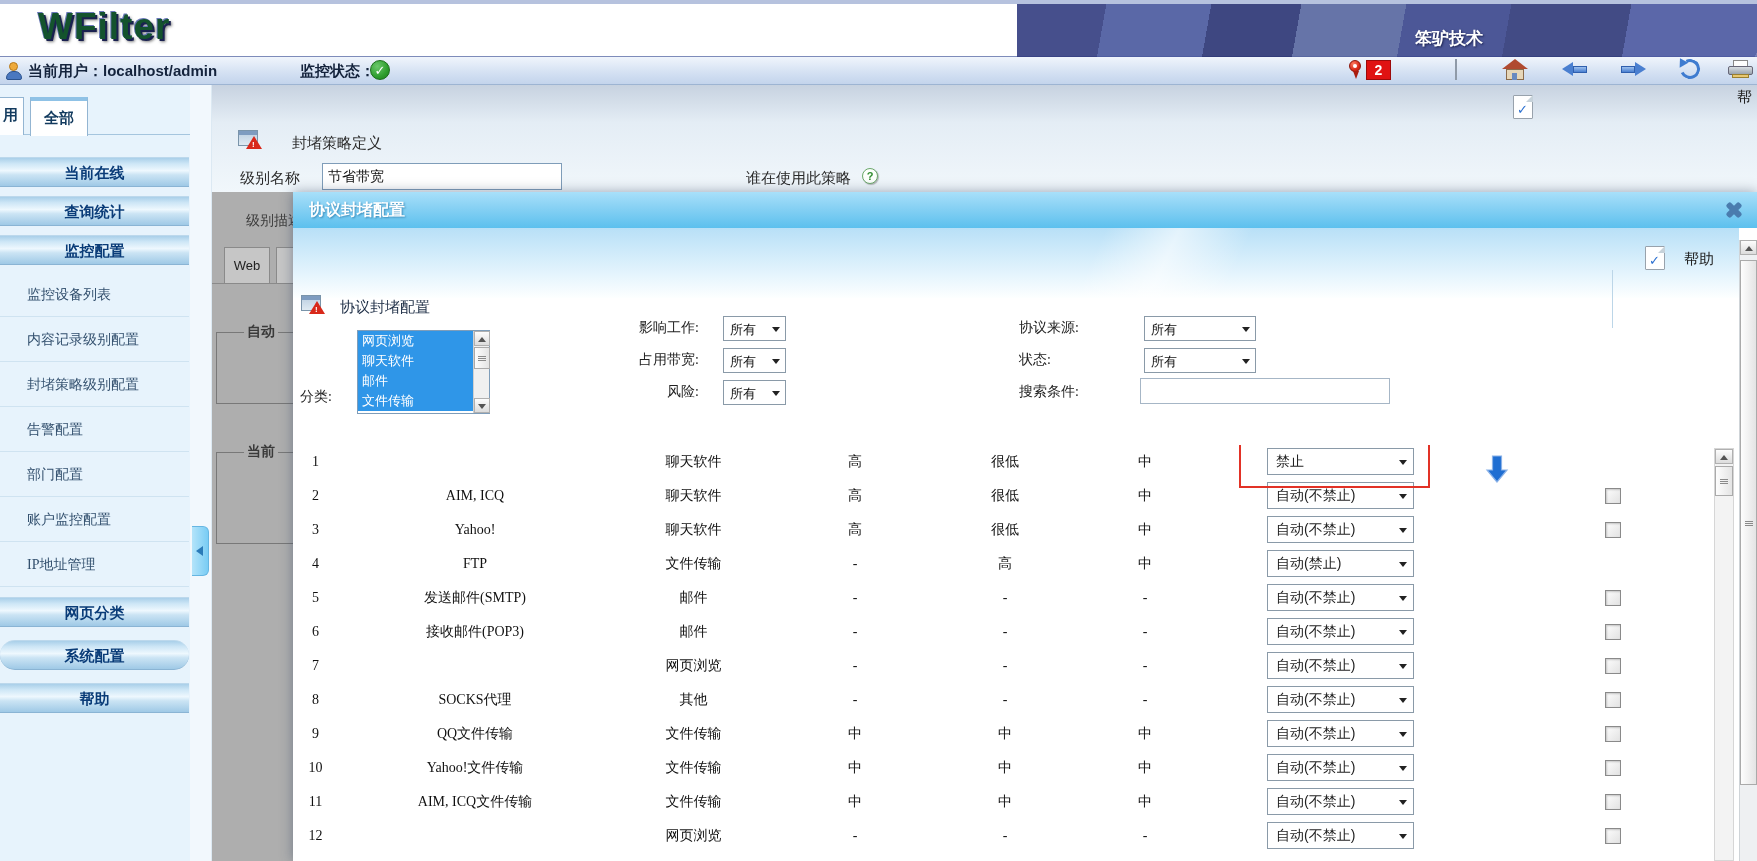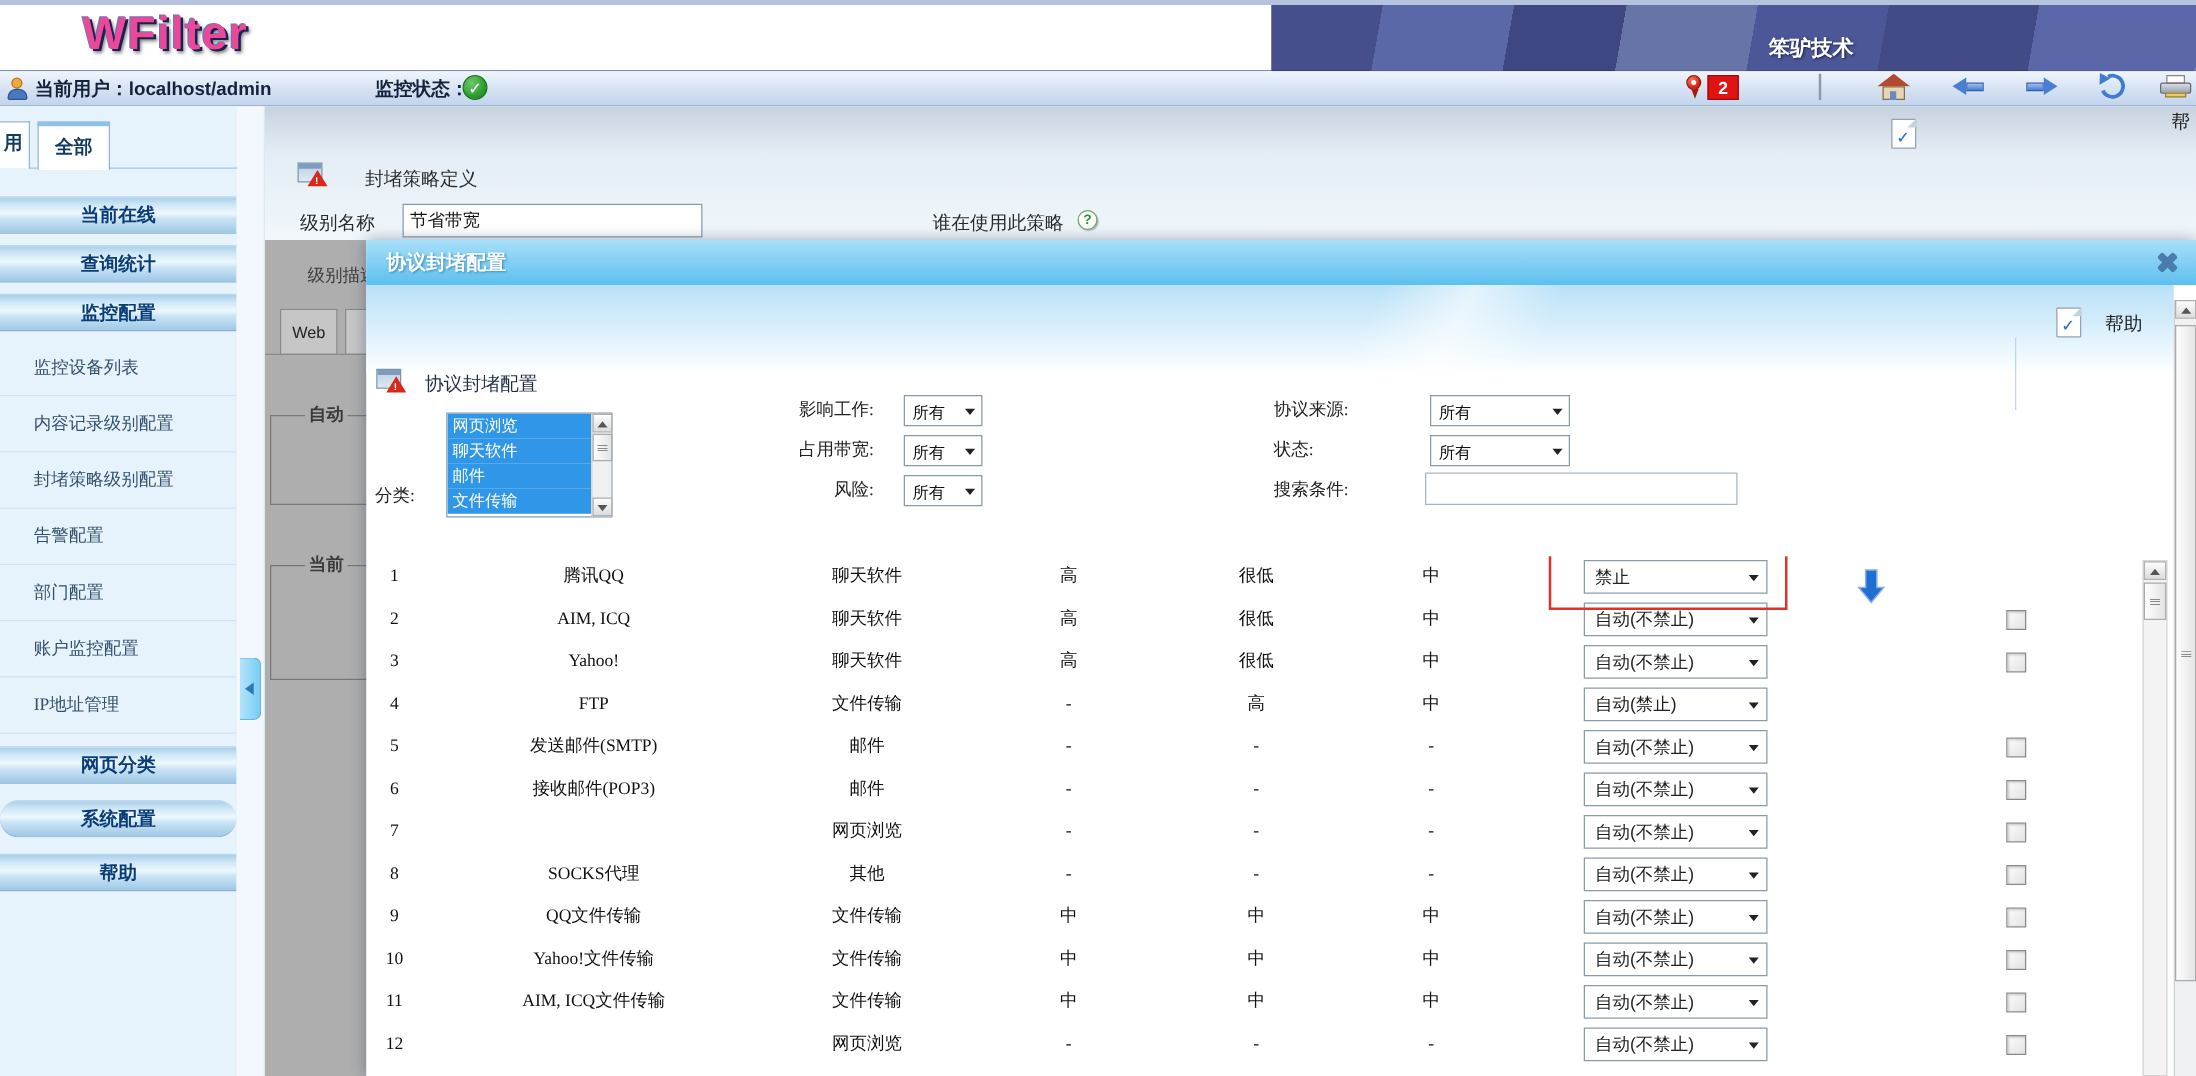--- a/index.html
+++ b/index.html
@@ -13,22 +13,22 @@
     background:linear-gradient(180deg,#aebadc 0,#aebadc 4px,#232a68 4px,#2c3578 30%,#46549c 70%,#8median 0),
                linear-gradient(180deg,#232a68,#2c3578 45%,#4a58a0 80%,#8694c8 100%);
     border-bottom:1px solid #7e8cba;}
   .banner-photo{position:absolute;right:0;top:0;width:740px;height:57px;overflow:hidden;
     background:
       linear-gradient(115deg,rgba(255,255,255,.25) 0 2px,transparent 2px 40px),
       linear-gradient(295deg,rgba(255,255,255,.18) 0 2px,transparent 2px 70px),
       linear-gradient(100deg,#323c80 0 12%, #49589e 12% 26%, #2a3474 26% 38%, #56659f 38% 52%, #39458c 52% 66%, #2e3878 66% 82%, #4a57a0 82%);
     opacity:.9;}
   .banner-topline{position:absolute;left:0;top:0;width:1757px;height:4px;background:#b6c2de;}
-  .logo{position:absolute;left:38px;top:6px;font-size:37px;font-weight:800;color:#ec4899;letter-spacing:1px;
-    text-shadow:2px 2px 0 #1a2150,-1px -1px 0 #6a78b8,3px 3px 3px rgba(0,0,0,.5);margin-left:28px;}
+  .logo{position:absolute;left:38px;top:6px;font-size:37px;font-weight:800;color:#14532d;letter-spacing:1px;
+    text-shadow:2px 2px 0 #1a2150,-1px -1px 0 #6a78b8,3px 3px 3px rgba(0,0,0,.5);}
   .brand{position:absolute;left:1415px;top:27px;color:#fff;font-weight:bold;font-size:17px;text-shadow:1px 1px 2px #1a2150;}
 
   
   .toolbar{position:absolute;left:0;top:57px;width:1757px;height:28px;
     background:linear-gradient(180deg,#f0f5fc,#d3e0f2 60%,#c3d4ec);border-bottom:1px solid #9db4d2;}
   .user-icon{position:absolute;left:5px;top:61px;width:18px;height:20px;}
   .user-icon .head{position:absolute;left:4px;top:1px;width:9px;height:9px;border-radius:50%;background:#eeaa3c;border:1px solid #b5781c;}
   .user-icon .bodyp{position:absolute;left:1px;top:10px;width:16px;height:9px;border-radius:7px 7px 2px 2px;background:#4a78c0;border:1px solid #2c538e;}
   .tb-text{position:absolute;top:62px;font-weight:bold;font-size:15px;color:#14233c;}
   .ok-icon{position:absolute;left:370px;top:60px;width:20px;height:20px;border-radius:50%;
@@ -323,21 +323,20 @@
   <div class="fr-label serif" style="top:127px;">协议来源:</div>
   <div class="combo" style="left:851px;top:124px;width:112px;"><span>所有</span><span class="caret"></span></div>
   <div class="fr-label serif" style="top:159px;">状态:</div>
   <div class="combo" style="left:851px;top:156px;width:112px;"><span>所有</span><span class="caret"></span></div>
   <div class="fr-label serif" style="top:191px;">搜索条件:</div>
   <input class="search-input" value="" style="">
 
   <div class="rows" id="rows">
       <div class="trow">
         <div class="tc" style="left: 0px; width: 45px;">1</div>
-        <div class="tc" style="left: 45px; width: 274px;">腾讯QQ</div>
         <div class="tc" style="left: 319px; width: 163px;">聊天软件</div>
         <div class="tc" style="left: 482px; width: 160px;">高</div>
         <div class="tc" style="left: 642px; width: 140px;">很低</div>
         <div class="tc" style="left: 782px; width: 140px;">中</div>
         <div class="row-combo"><span>禁止</span><span class="caret"></span></div>
         <div class="hl-box"></div>
         <div class="dl-arrow"><svg width="24" height="28" viewBox="0 0 24 28">
             <path d="M12 27 L2 15 H7.5 V1 H16.5 V15 H22 Z" fill="#1f6ed2" stroke="#8ab2e8" stroke-width="1.2"></path>
           </svg></div>
       </div>

